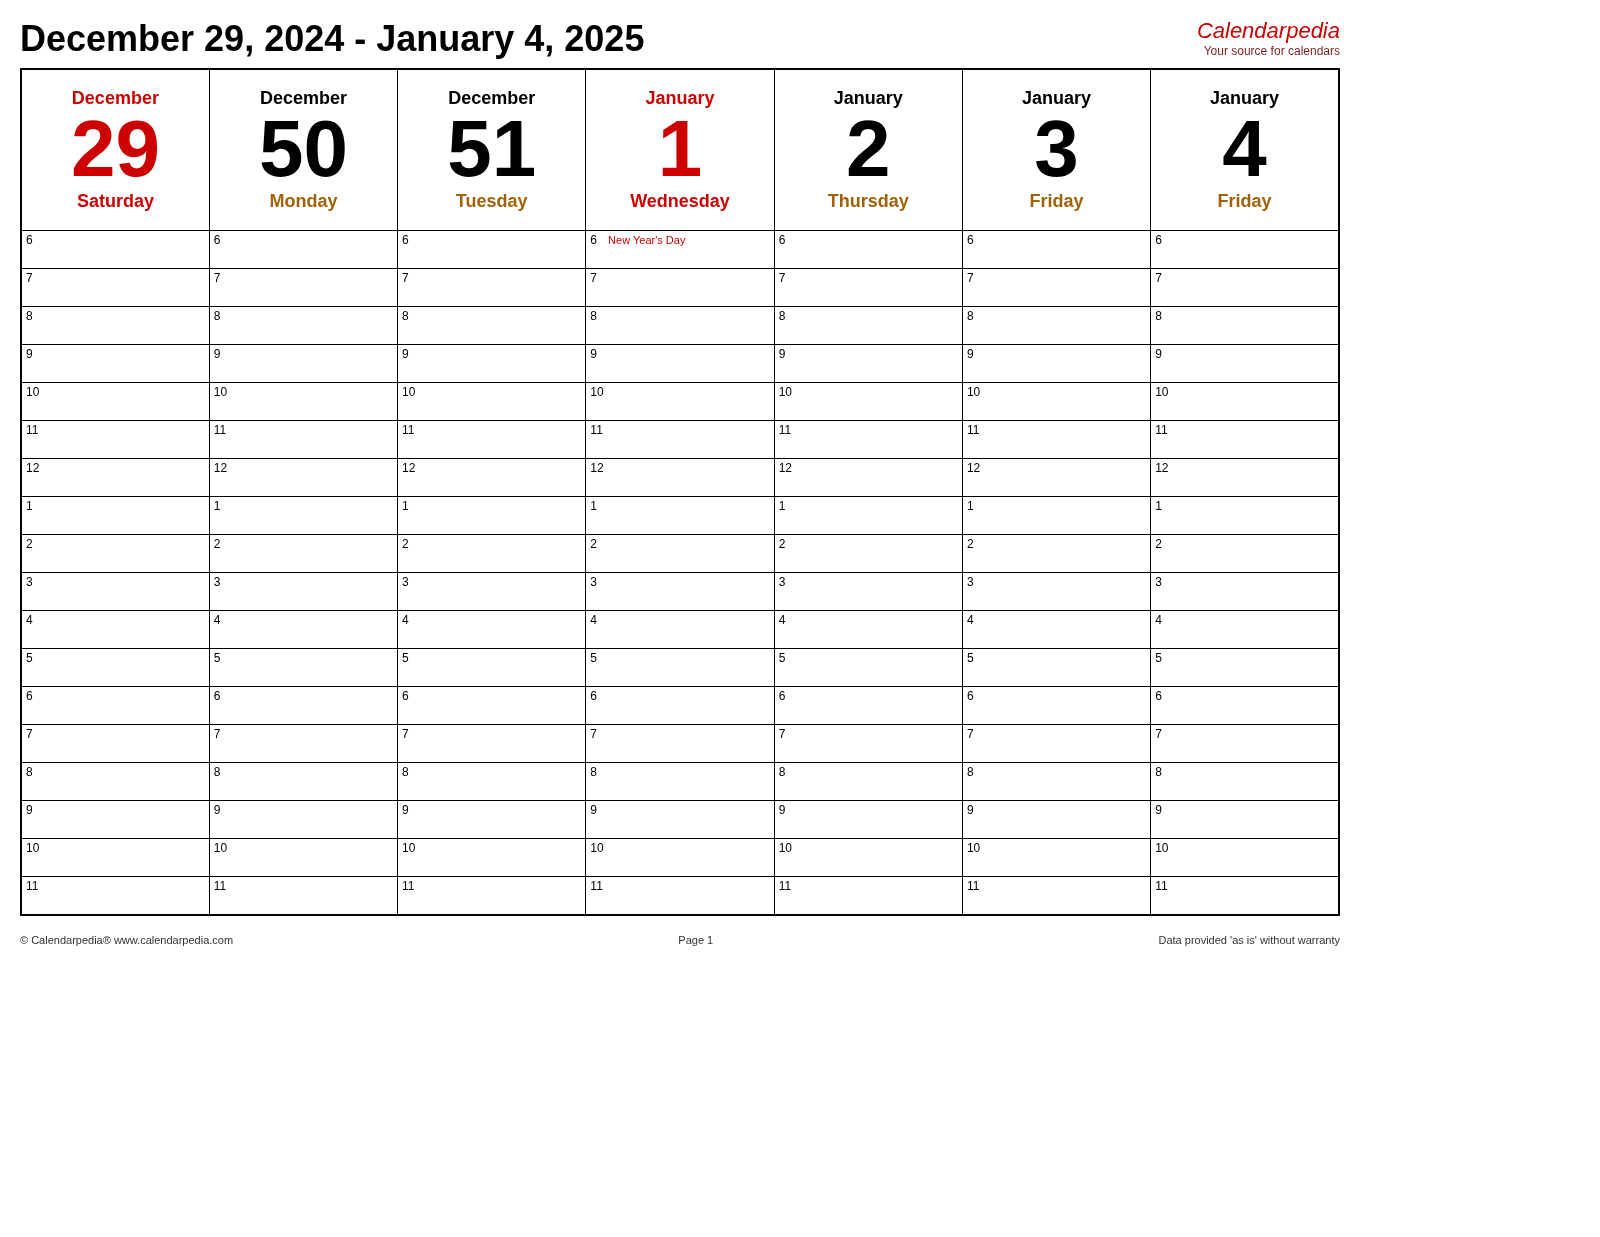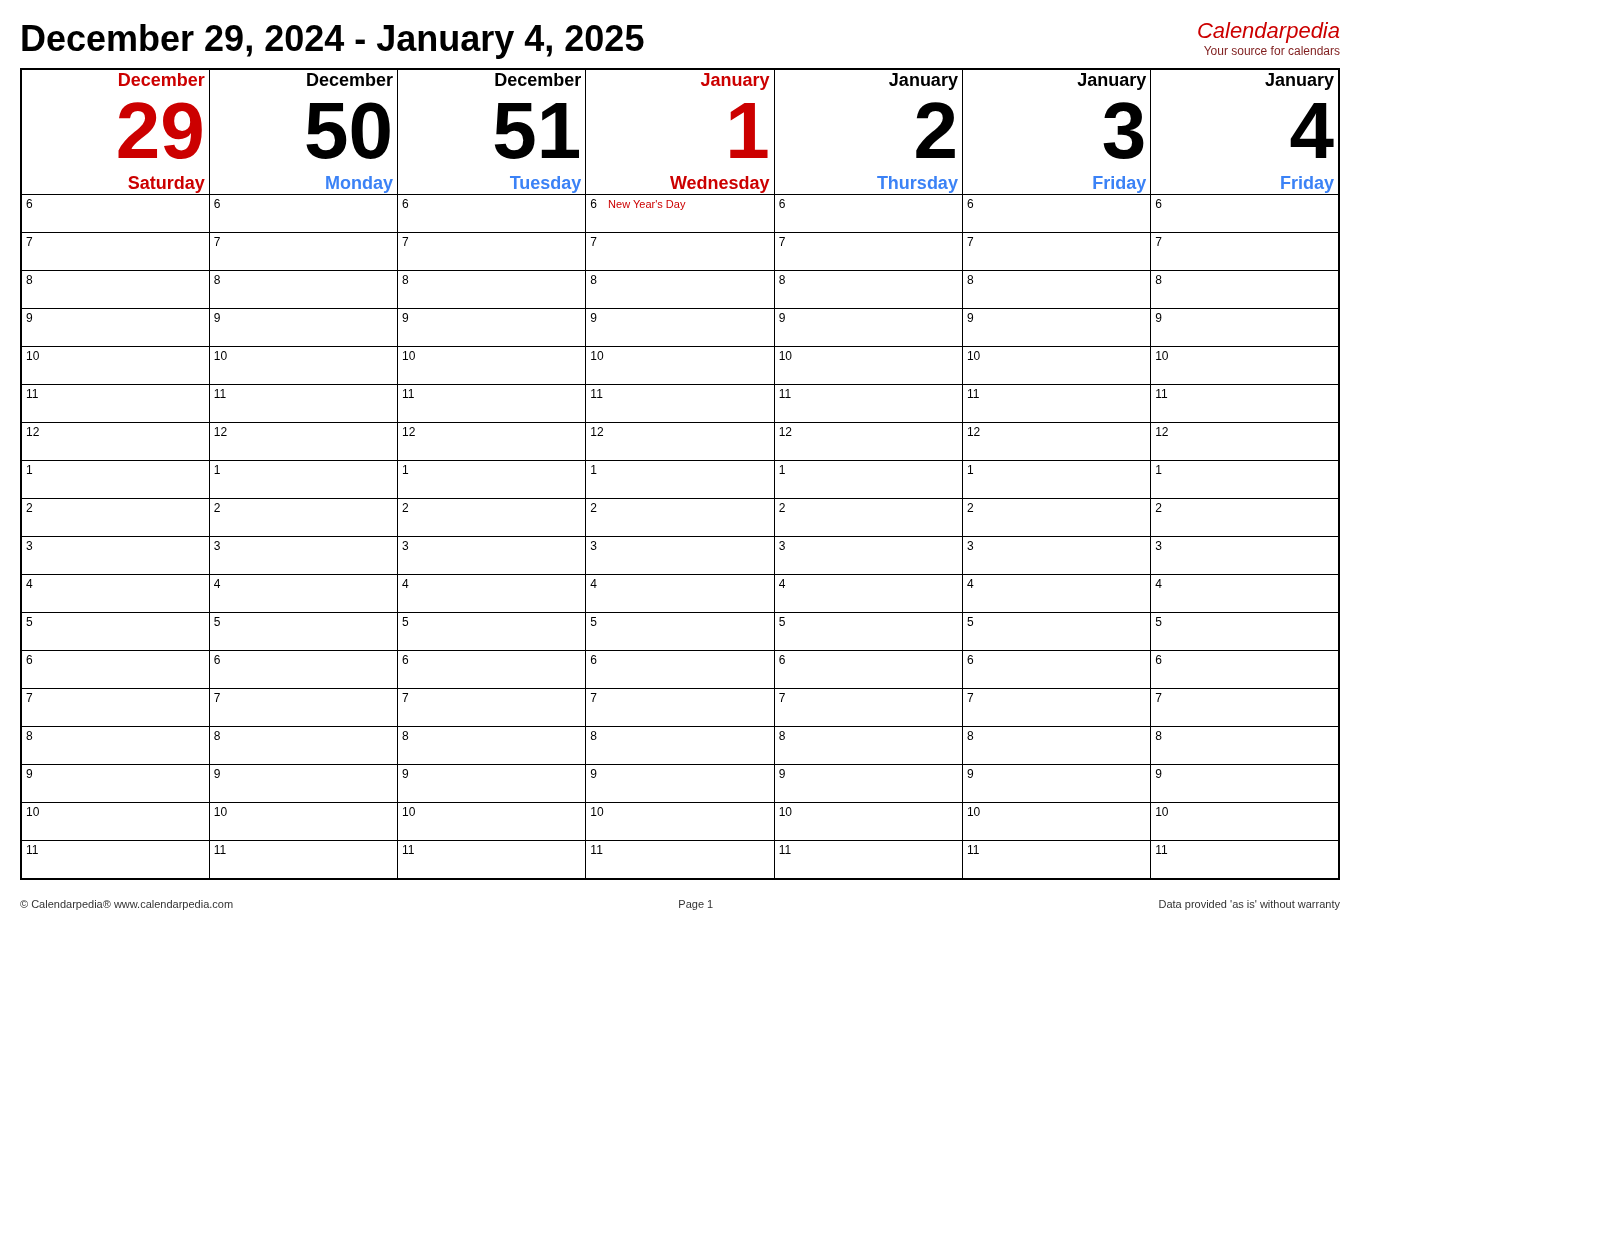--- a/index.html
+++ b/index.html
@@ -47,22 +47,22 @@
     }
     .calendar-grid {
       width: 100%;
       border-collapse: collapse;
       border: 2px solid #000;
     }
     .calendar-grid th, .calendar-grid td {
       border: 1px solid #000;
     }
     .day-header {
-      text-align: right;
-      padding: 0 4px;
+      text-align: center;
+      padding: 18px 4px;
       border-bottom: 2px solid #000;
       vertical-align: top;
     }
     .day-header .month-name {
       font-size: 18px;
       font-weight: bold;
       color: #000;
       display: block;
     }
     .day-header .month-name.red { color: #cc0000; }
@@ -70,21 +70,21 @@
       font-size: 80px;
       font-weight: bold;
       color: #000;
       line-height: 1;
       display: block;
     }
     .day-header .day-number.red { color: #cc0000; }
     .day-header .day-name {
       font-size: 18px;
       font-weight: bold;
-      color: #3b82f6;
+      color: #a16207;
       display: block;
       margin-top: 2px;
     }
     .day-header .day-name.red { color: #cc0000; }
     .time-row td {
       height: 38px;
       padding: 2px 4px;
       vertical-align: top;
       font-size: 12px;
       color: #000;

